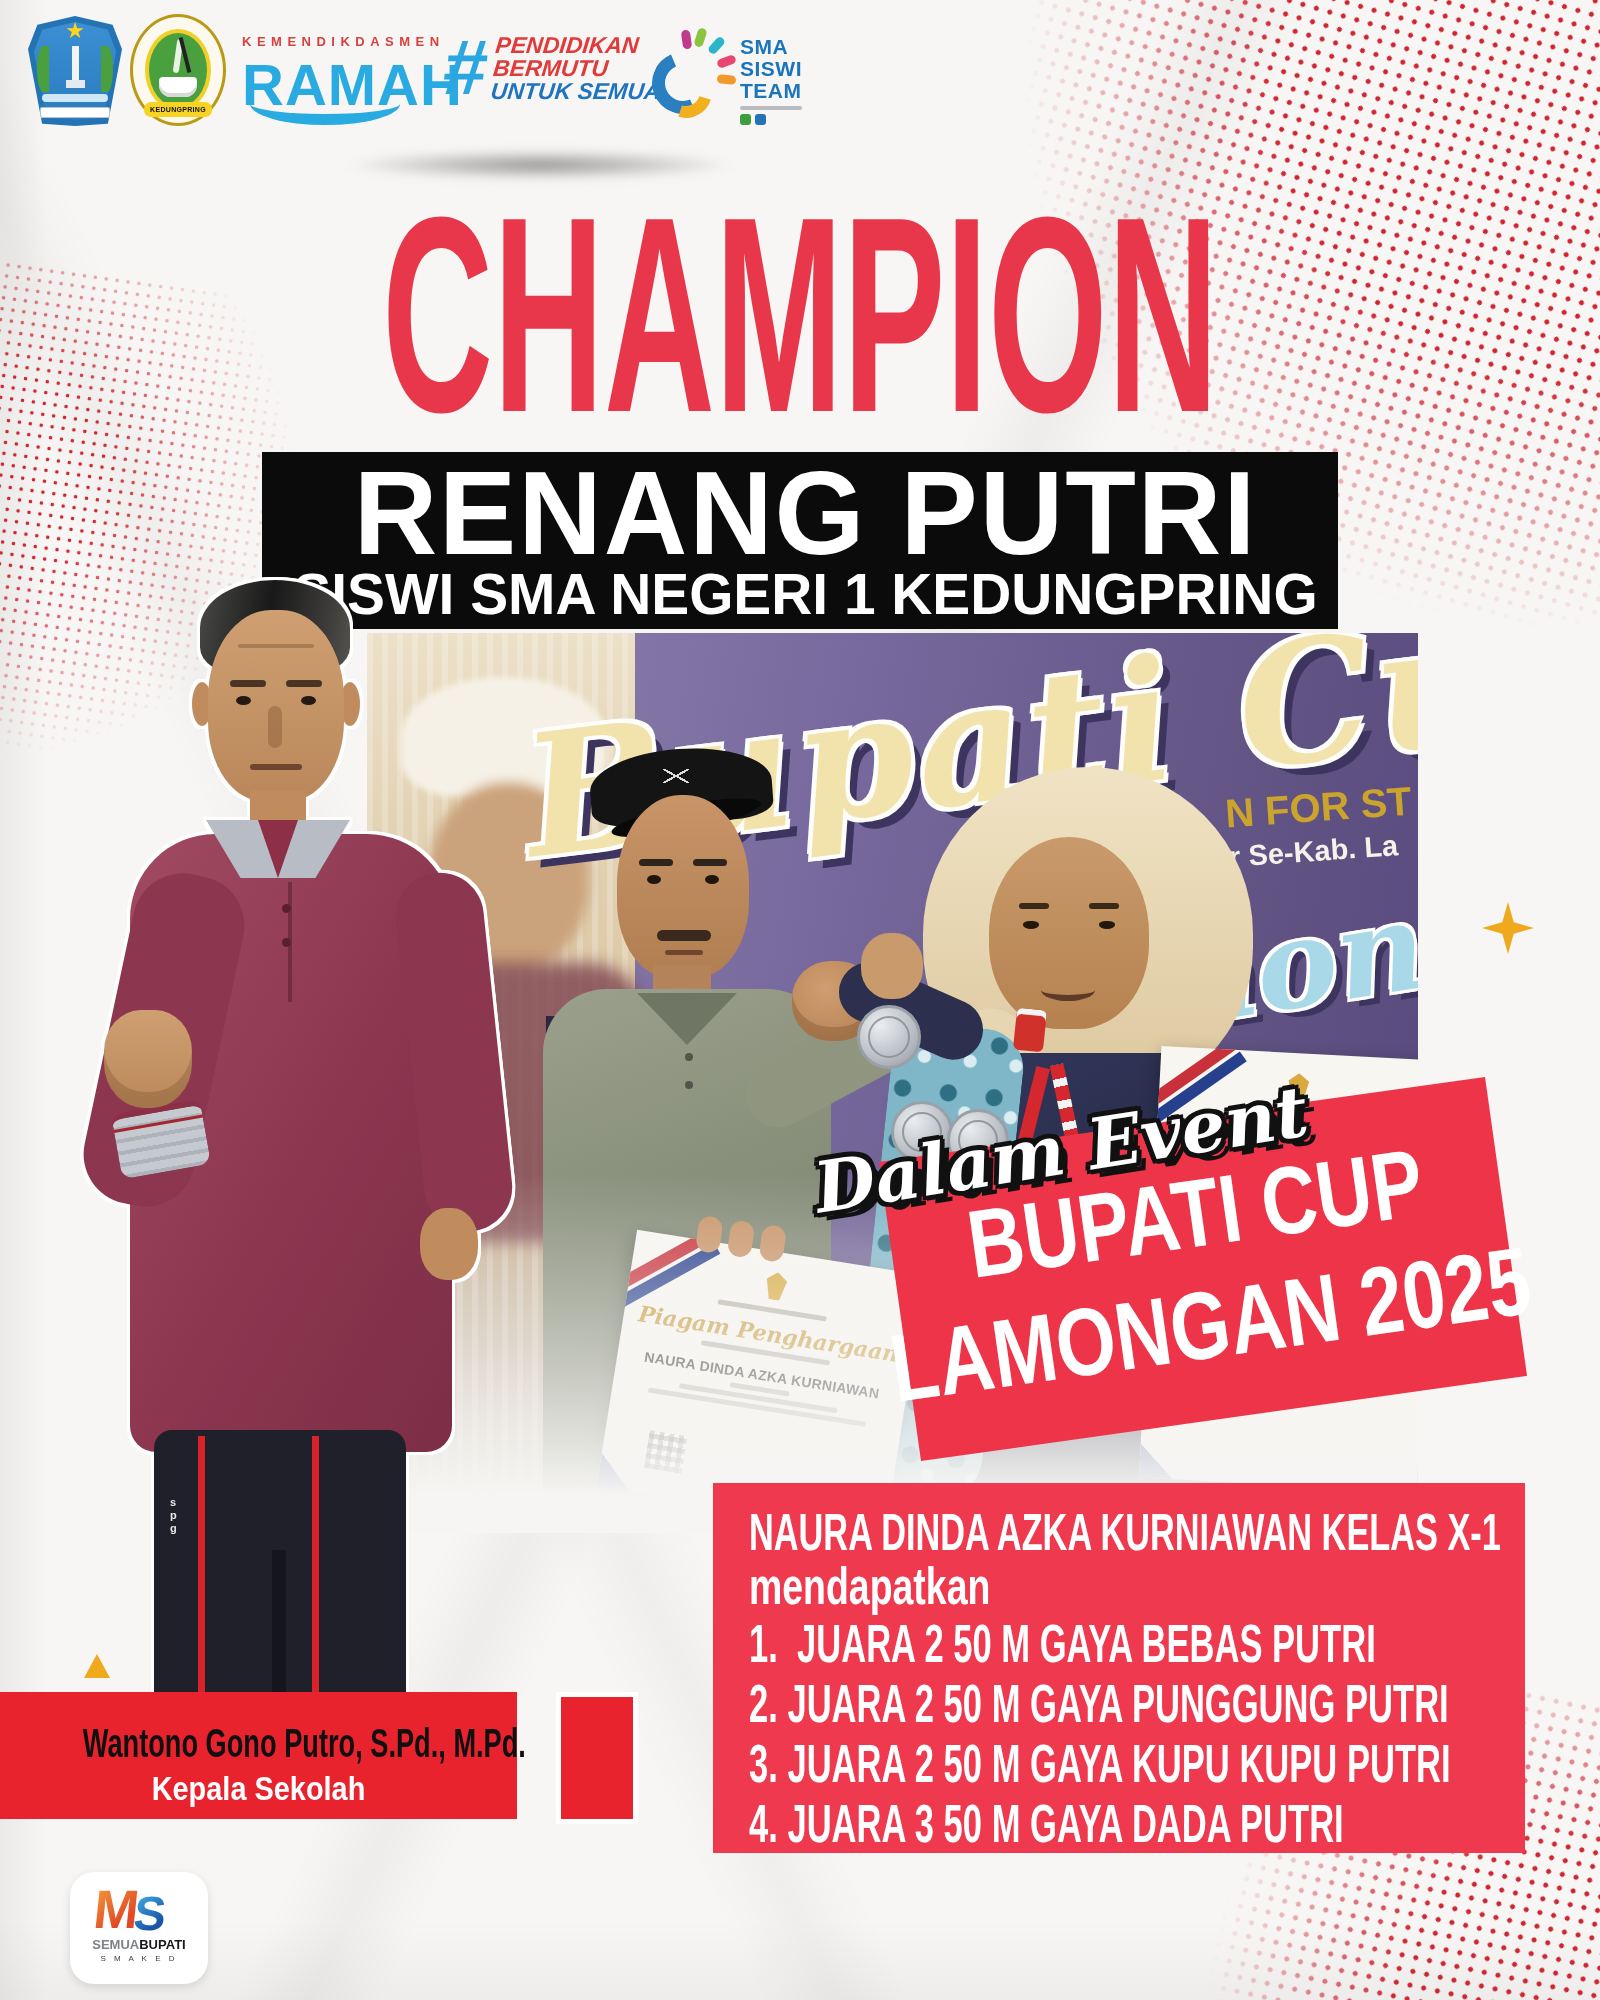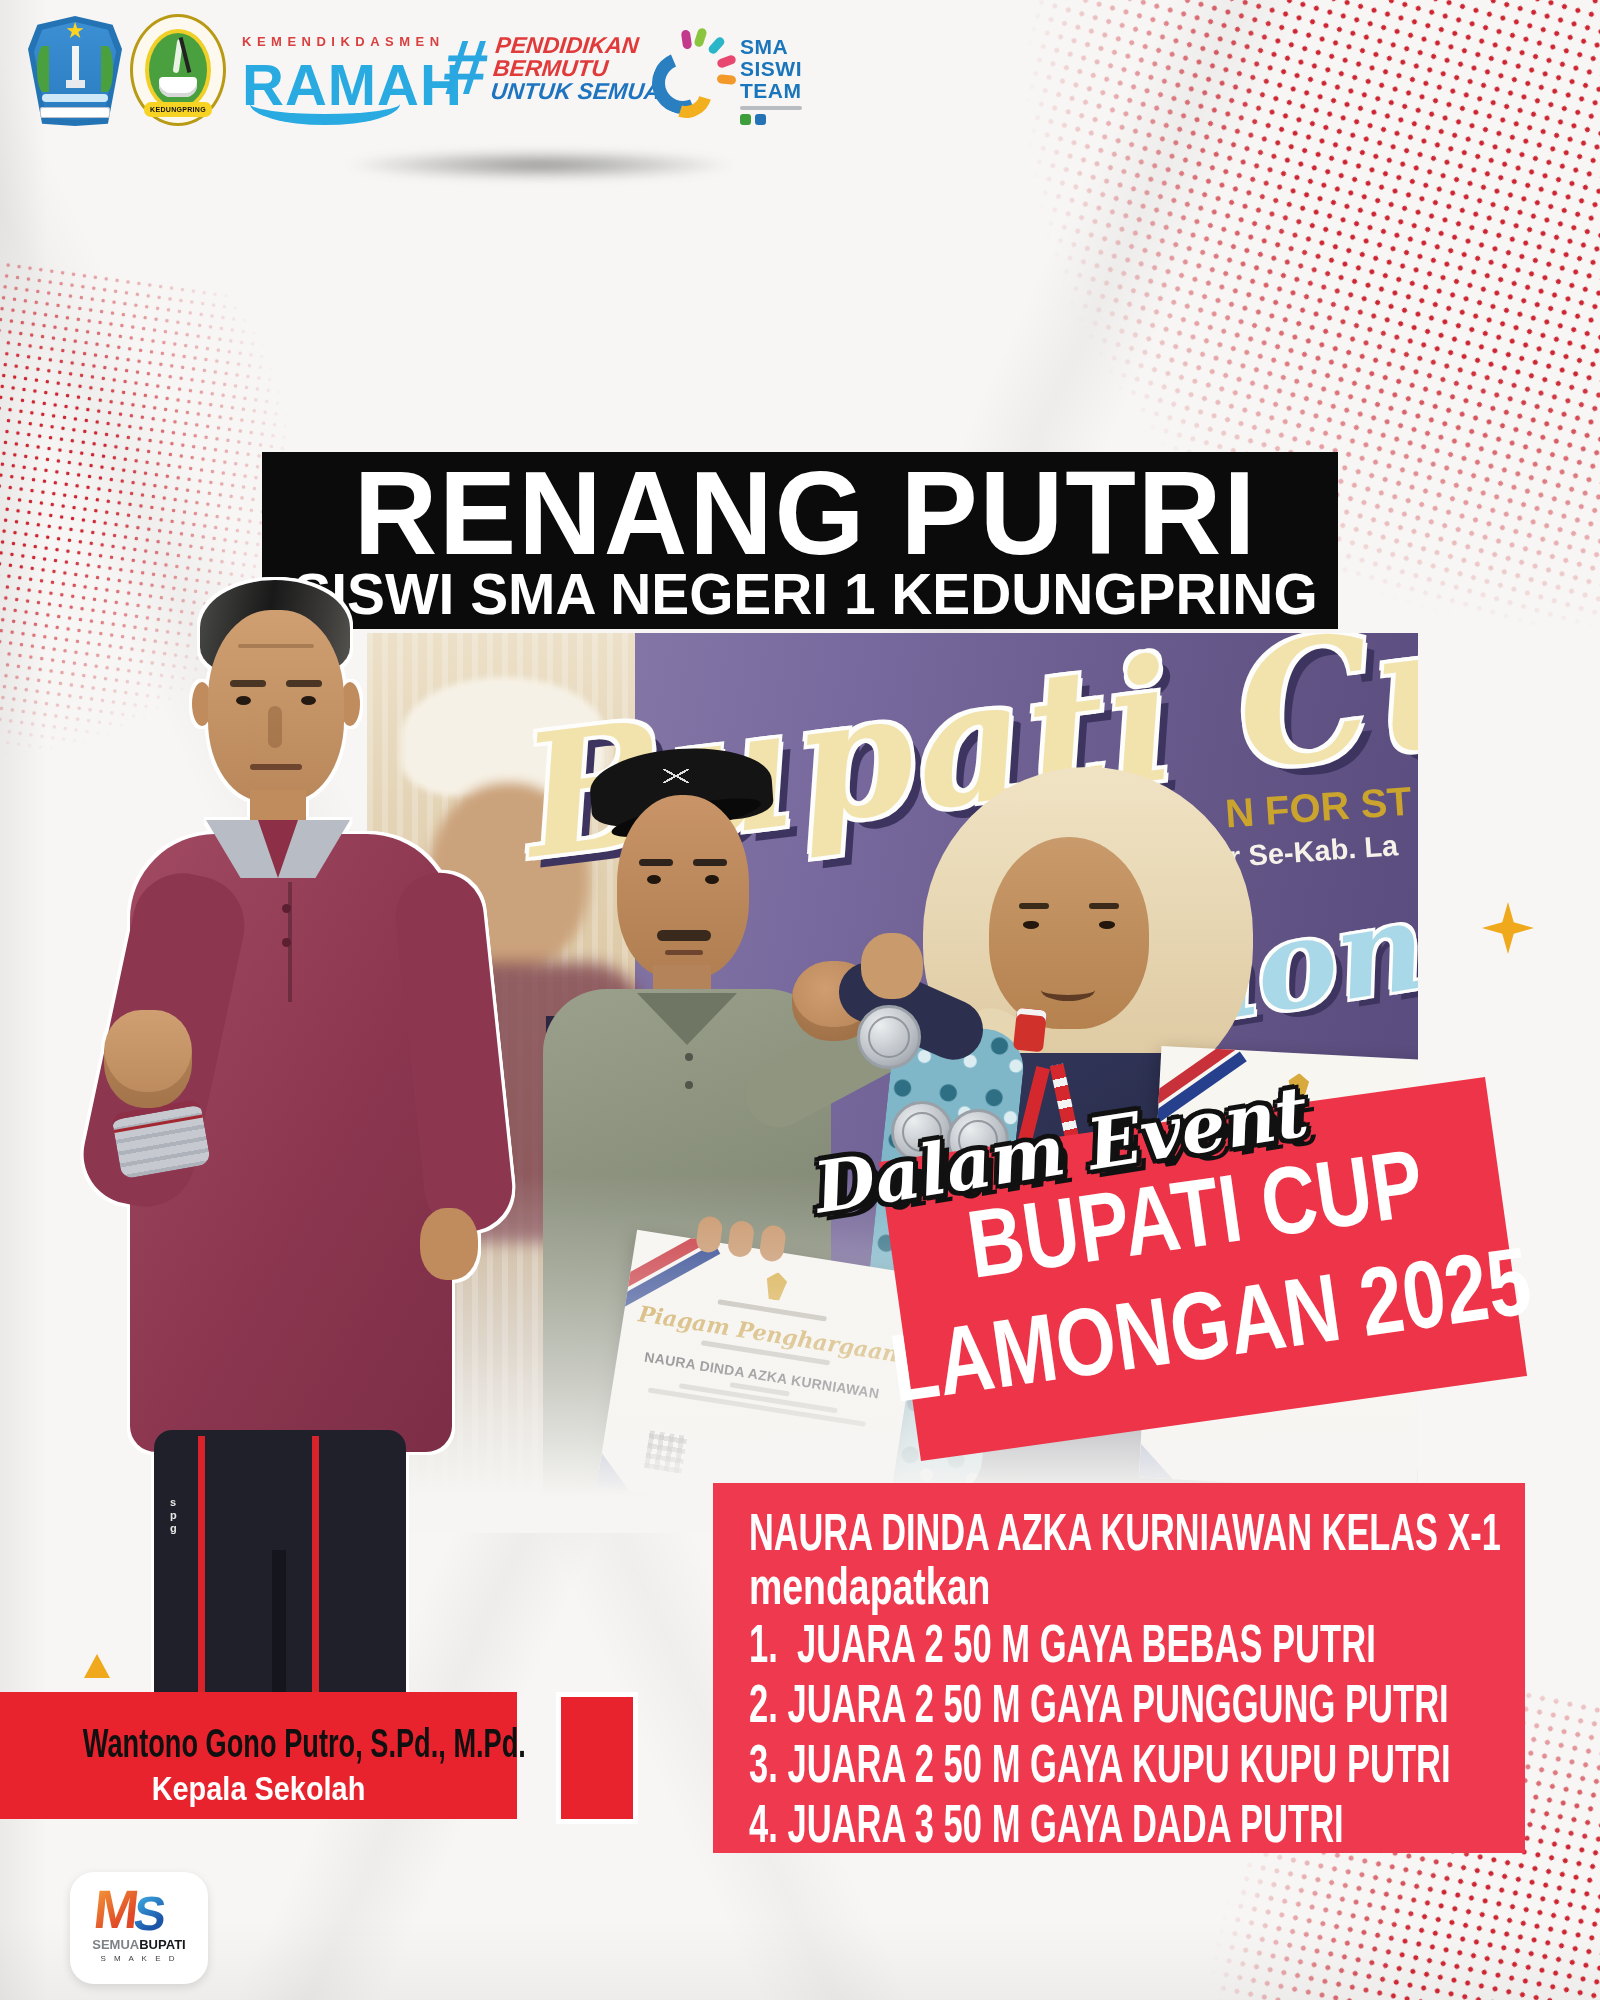--- a/index.html
+++ b/index.html
@@ -334,20 +334,23 @@
       <div>SMA</div>
       <div>SISWI</div>
       <div>TEAM</div>
     </div>
     <div class="dt-sub"></div>
     <div class="dt-dot1"></div>
     <div class="dt-dot2"></div>
   </div>
 
   <div class="abs smudge"></div>
+  <div class="abs champion-wrap">
+    <span>CHAMPION</span>
+  </div>
 
   <div class="abs bbanner">
     <span class="l1">RENANG PUTRI</span>
     <span class="l2">SISWI SMA NEGERI 1 KEDUNGPRING</span>
   </div>
 
   <div class="abs photo">
     <div class="poster-col">
       <div class="p-cap"></div>
       <div class="p-face"></div>

